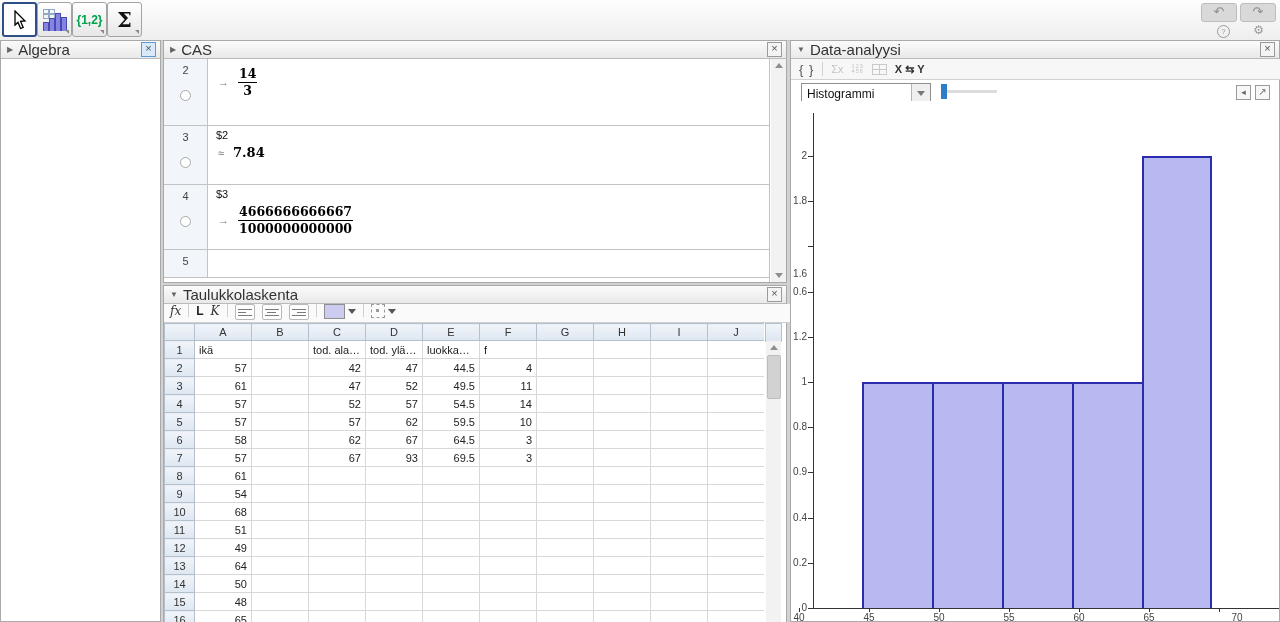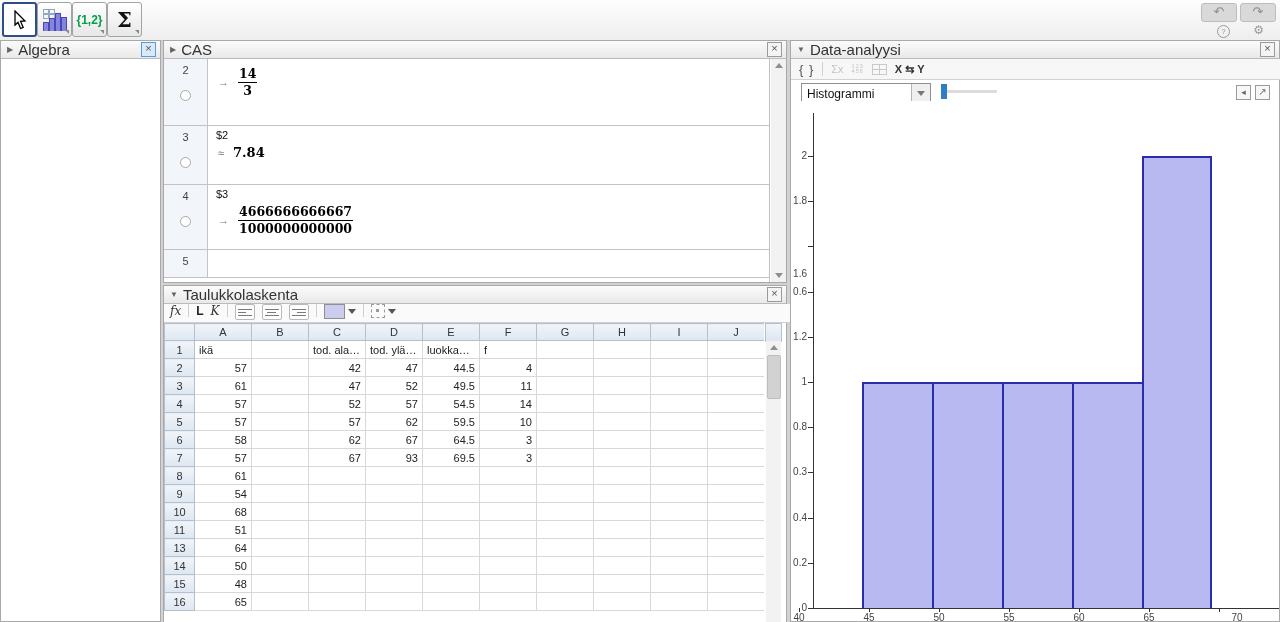--- a/index.html
+++ b/index.html
@@ -456,20 +456,33 @@
             <td></td>
             <td></td>
             <td></td>
             <td></td>
             <td></td>
             <td></td>
             <td></td>
             <td></td>
           </tr>
           <tr>
+            <th class="rowh">12</th>
+            <td class="num">49</td>
+            <td></td>
+            <td></td>
+            <td></td>
+            <td></td>
+            <td></td>
+            <td></td>
+            <td></td>
+            <td></td>
+            <td></td>
+          </tr>
+          <tr>
             <th class="rowh">13</th>
             <td class="num">64</td>
             <td></td>
             <td></td>
             <td></td>
             <td></td>
             <td></td>
             <td></td>
             <td></td>
             <td></td>
@@ -557,21 +570,21 @@
   <div class="plot">
       <div class="axis vaxis" style="left: 22px; top: 12px; height: 495px;"></div>
       <div class="axis haxis" style="left: 20px; top: 507px; width: 468px;"></div>
       <div class="ytick" style="left: 17px; top: 507px;"></div>
       <div class="ylab" style="left: -8px; top: 501px;">0</div>
       <div class="ytick" style="left: 17px; top: 461.8px;"></div>
       <div class="ylab" style="left: -8px; top: 455.8px;">0.2</div>
       <div class="ytick" style="left: 17px; top: 416.6px;"></div>
       <div class="ylab" style="left: -8px; top: 410.6px;">0.4</div>
       <div class="ytick" style="left: 17px; top: 371.4px;"></div>
-      <div class="ylab" style="left: -8px; top: 365.4px;">0.3</div>
+      <div class="ylab" style="left: -8px; top: 365.4px;">0.9</div>
       <div class="ytick" style="left: 17px; top: 326.2px;"></div>
       <div class="ylab" style="left: -8px; top: 320.2px;">0.8</div>
       <div class="ytick" style="left: 17px; top: 281px;"></div>
       <div class="ylab" style="left: -8px; top: 275px;">1</div>
       <div class="ytick" style="left: 17px; top: 235.8px;"></div>
       <div class="ylab" style="left: -8px; top: 229.8px;">1.2</div>
       <div class="ytick" style="left: 17px; top: 190.6px;"></div>
       <div class="ylab" style="left: -8px; top: 184.6px;">0.6</div>
       <div class="ytick" style="left: 17px; top: 145.4px;"></div>
       <div class="ylab" style="left: -8px; top: 139.4px; margin-top: 28px;">1.6</div>

